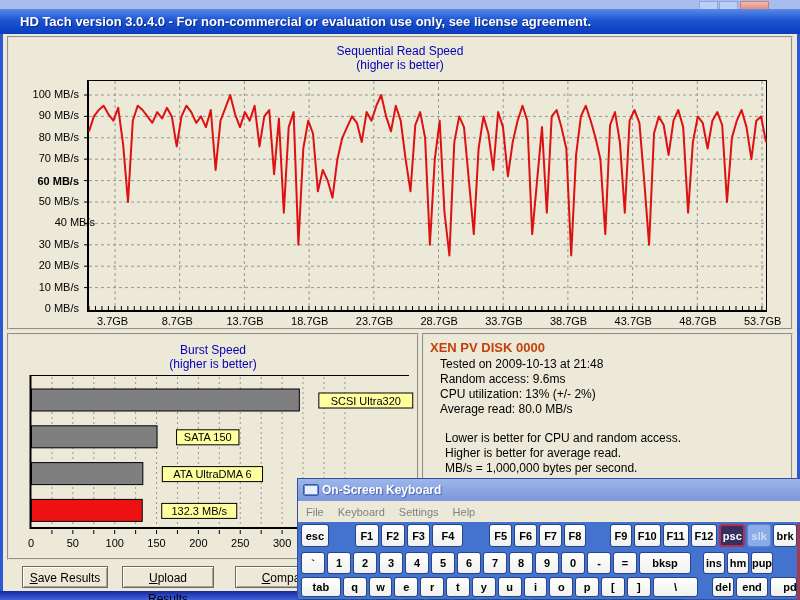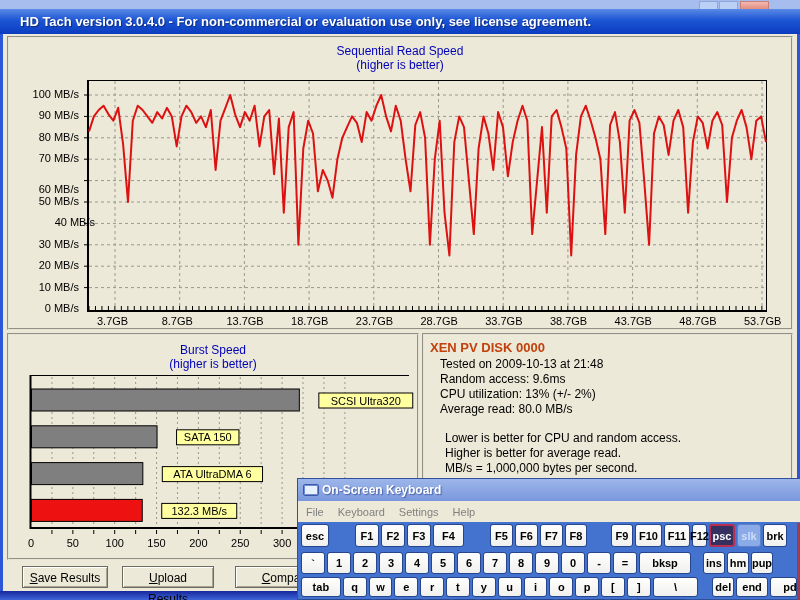--- a/index.html
+++ b/index.html
@@ -79,21 +79,21 @@
   <div class="bottom-border"></div>
 
   <div class="panel" id="seq-panel">
     <div class="chart-title" style="top:6px;">Sequential Read Speed</div>
     <div class="chart-title" style="top:20px;">(higher is better)</div>
     <div id="seq-ylabels">
         <span style="left: 6px; top: 50px;">100 MB/s</span>
         <span style="left: 6px; top: 71.4px;">90 MB/s</span>
         <span style="left: 6px; top: 92.8px;">80 MB/s</span>
         <span style="left: 6px; top: 114.2px;">70 MB/s</span>
-        <span style="left: 6px; top: 145px;">60 MB/s</span>
+        <span style="left: 6px; top: 137px; font-weight: bold;">60 MB/s</span>
         <span style="left: 6px; top: 157px;">50 MB/s</span>
         <span style="left: 22px; top: 178.4px;">40 MB/s</span>
         <span style="left: 6px; top: 199.8px;">30 MB/s</span>
         <span style="left: 6px; top: 221.2px;">20 MB/s</span>
         <span style="left: 6px; top: 242.6px;">10 MB/s</span>
         <span style="left: 6px; top: 264px;">0 MB/s</span>
       </div>
     <svg id="seq-svg" style="position:absolute;left:74px;top:42px;" width="690" height="240">
         <line x1="6" y1="207.6" x2="682" y2="207.6" stroke="#989890" stroke-width="1" stroke-dasharray="3,3"></line>
         <line x1="1" y1="207.6" x2="5" y2="207.6" stroke="#000" stroke-width="1"></line>
@@ -352,21 +352,21 @@
         <div class="key" style="width: 24px;">F2</div>
         <div class="key" style="width: 24px;">F3</div>
         <div class="key" style="width: 31px; margin-right: 26px;">F4</div>
         <div class="key" style="width: 23px;">F5</div>
         <div class="key" style="width: 23px;">F6</div>
         <div class="key" style="width: 23px;">F7</div>
         <div class="key" style="width: 22px; margin-right: 24px;">F8</div>
         <div class="key" style="width: 22px;">F9</div>
         <div class="key" style="width: 27px;">F10</div>
         <div class="key" style="width: 26px;">F11</div>
-        <div class="key" style="width: 15px;">F12</div>
+        <div class="key" style="width: 27px;">F12</div>
         <div class="key pressed" style="width: 26px;">psc</div>
         <div class="key soft" style="width: 24px;">slk</div>
         <div class="key" style="width: 24px;">brk</div>
       </div>
       <div class="kb-row kb-row2">
         <div class="key" style="width: 24px;">`</div>
         <div class="key" style="width: 24px;">1</div>
         <div class="key" style="width: 24px;">2</div>
         <div class="key" style="width: 24px;">3</div>
         <div class="key" style="width: 24px;">4</div>

